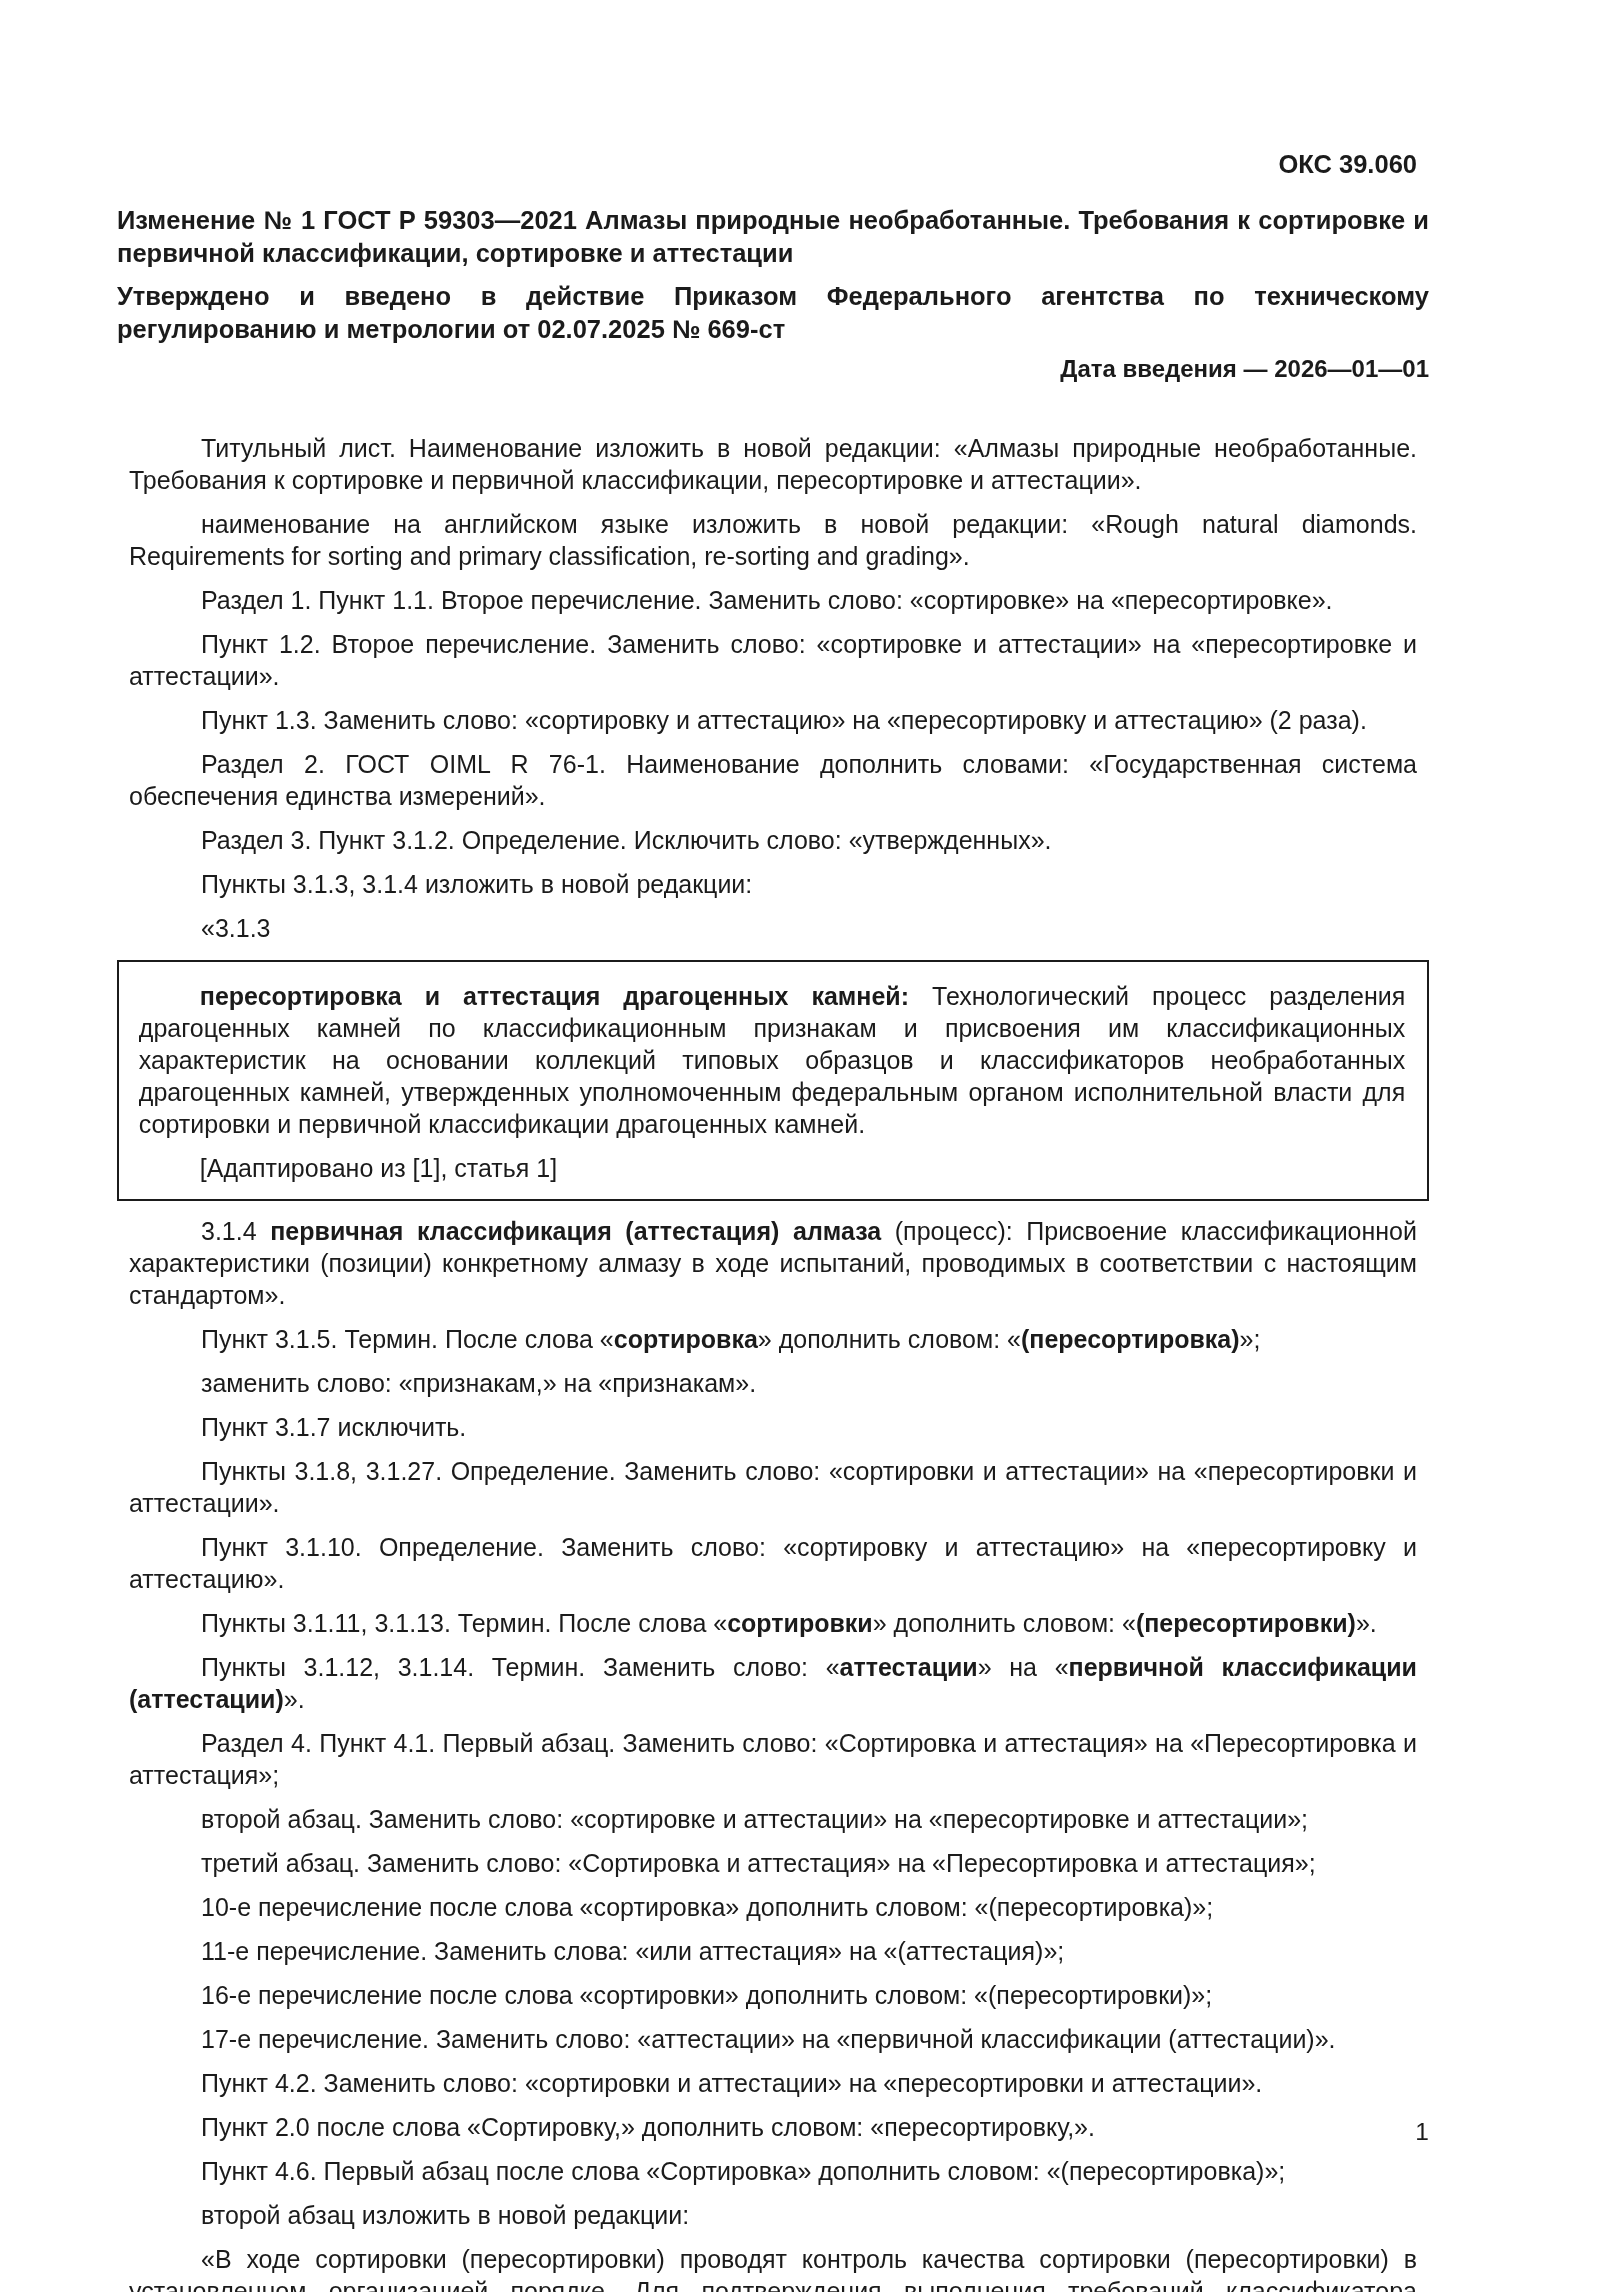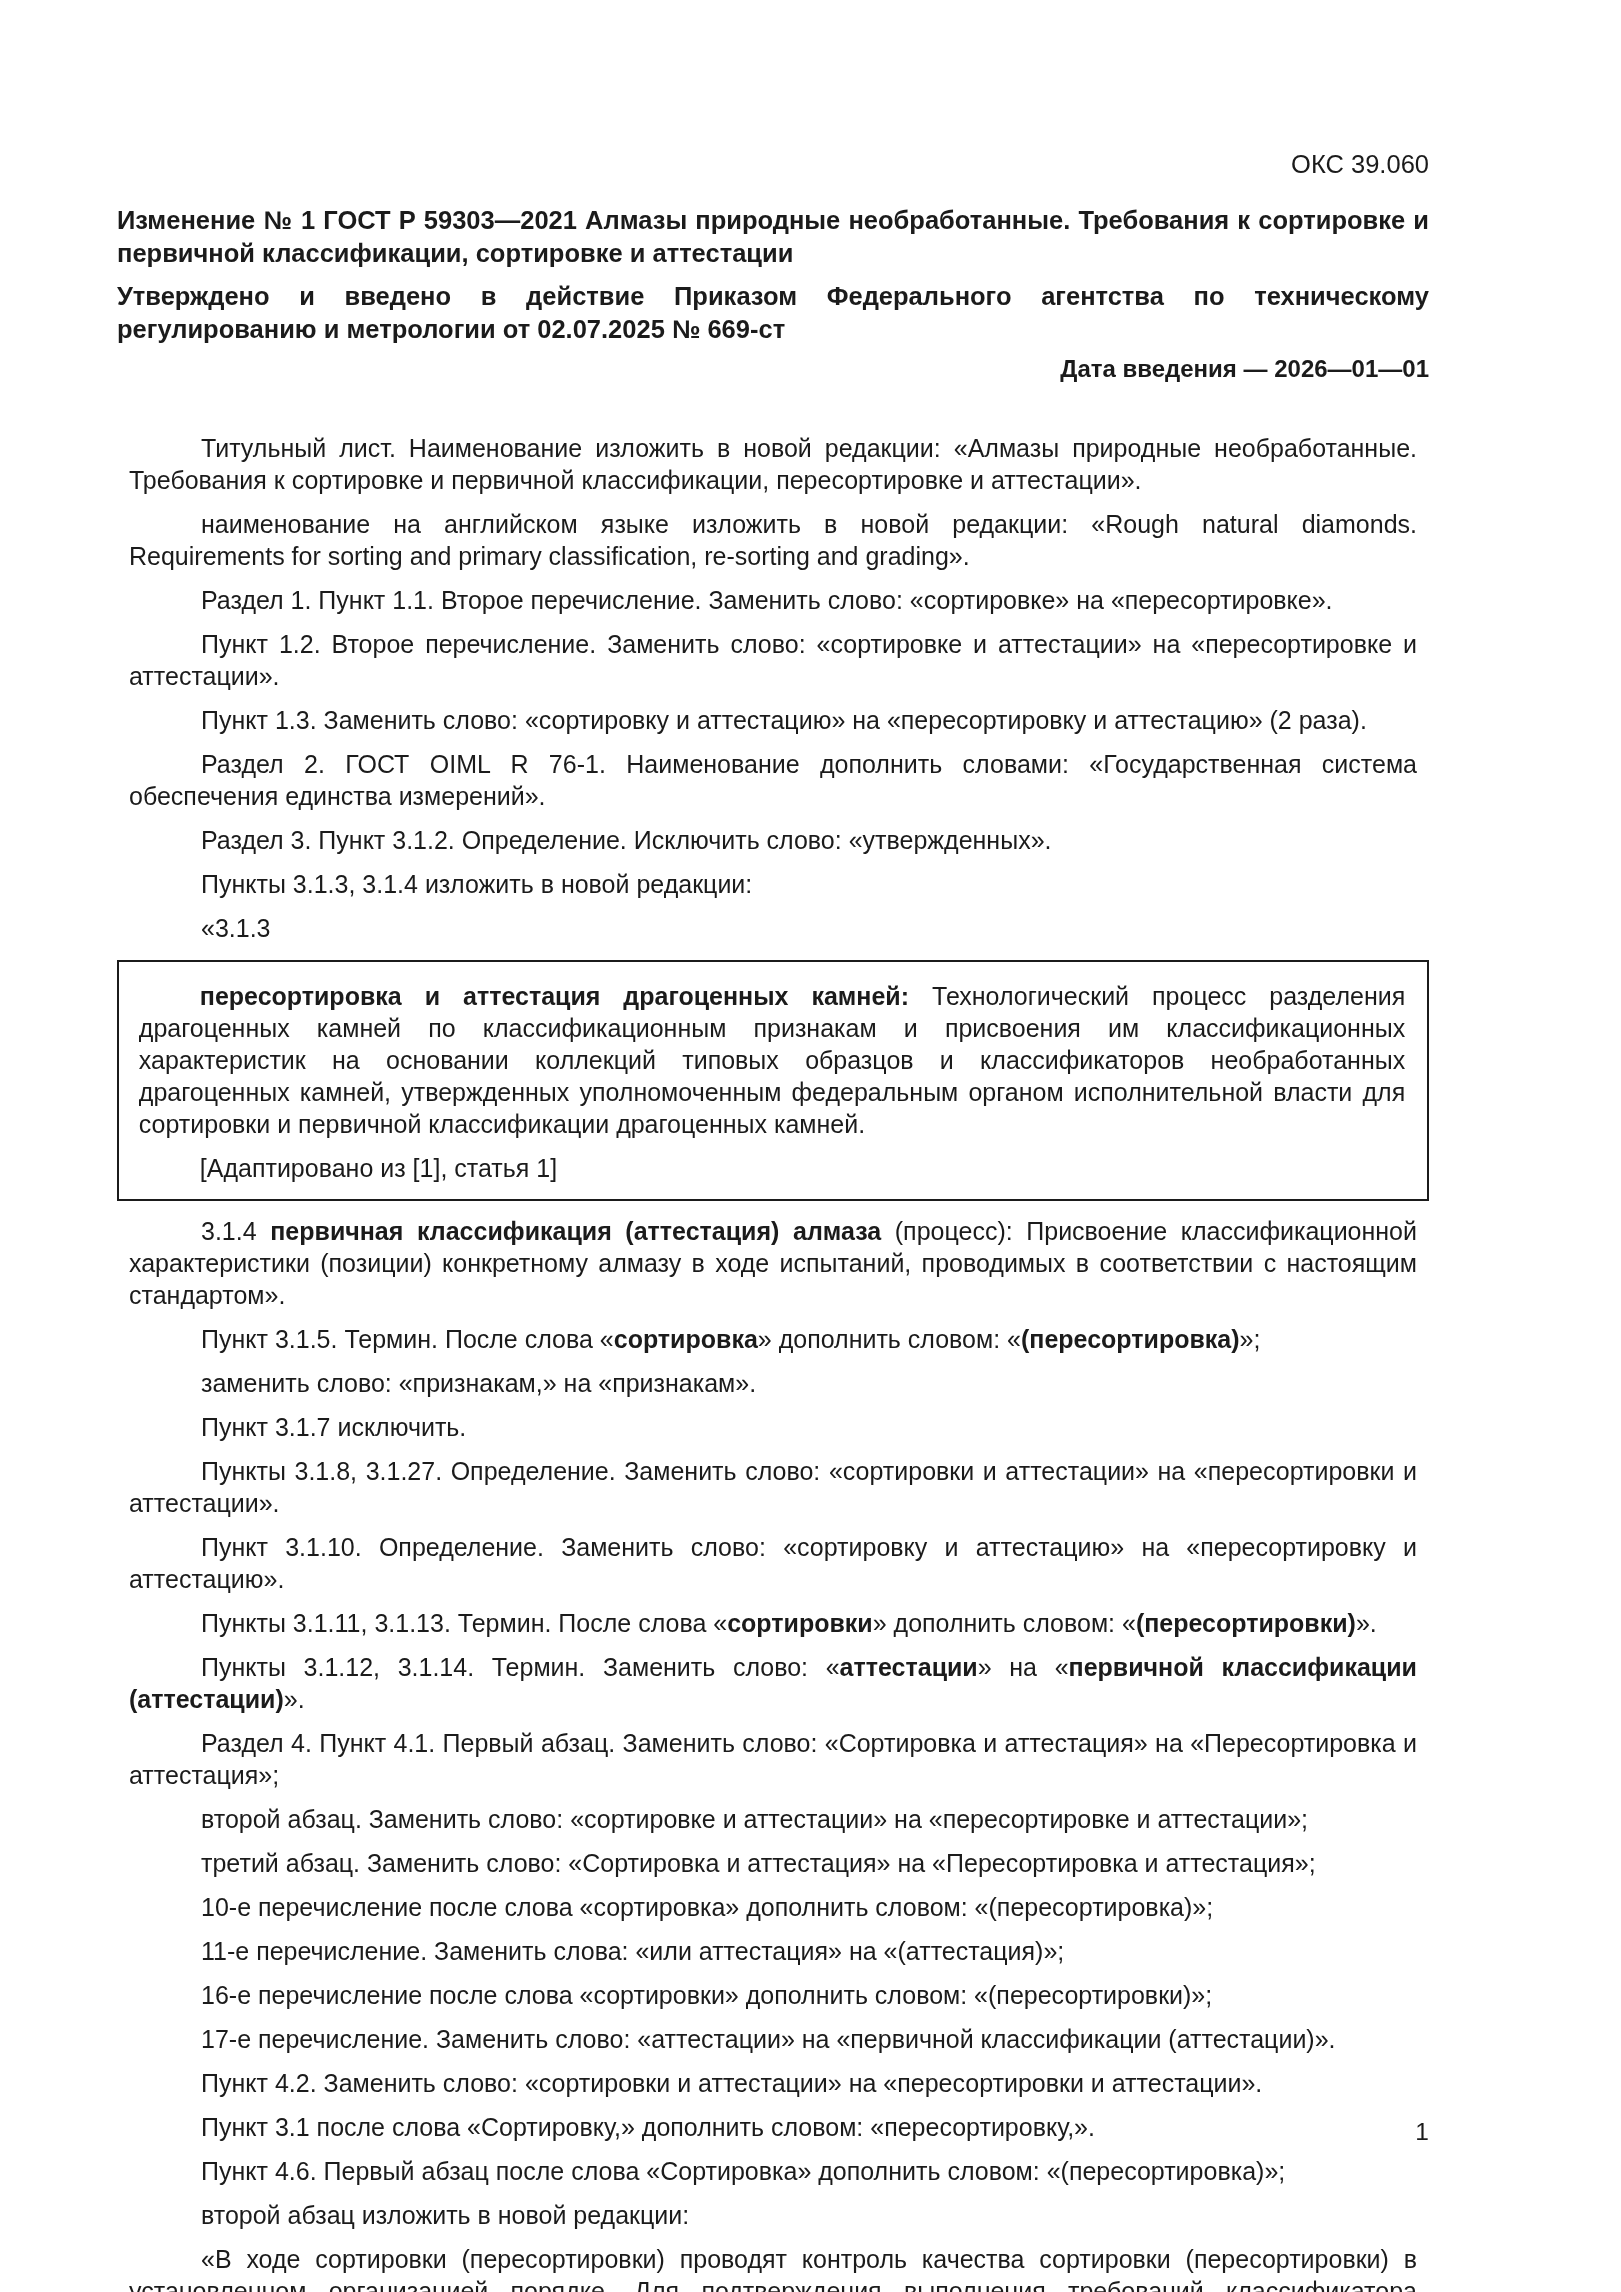--- a/index.html
+++ b/index.html
@@ -1,19 +1,19 @@
 <!DOCTYPE html>
 <html><head>
 <meta charset="utf-8">
 <style>
   html, body { margin: 0; padding: 0; background: #ffffff; }
   body { width: 1621px; height: 2293px; position: relative; overflow: hidden;
          font-family: "Liberation Sans", "DejaVu Sans", sans-serif; color: #1b1b1b; }
   .page { position: absolute; left: 117px; top: 0; width: 1312px; }
-  .oks { position: absolute; right: 0; top: 149px; font-weight: normal; font-size: 25.5px; line-height: 31px; }
+  .oks { position: absolute; right: 12px; top: 149px; font-weight: bold; font-size: 25.5px; line-height: 31px; }
   .head-title { position: absolute; left: 0; width: 1312px; top: 196px; font-weight: bold; font-size: 25.5px; line-height: 33px; text-align: justify; text-align-last: left; margin-top: 8px; }
   .head-approved { position: absolute; left: 0; width: 1312px; top: 280px; font-weight: bold; font-size: 25.5px; line-height: 33px; text-align: justify; text-align-last: left; }
   .head-date { position: absolute; right: 0; top: 353px; font-weight: bold; font-size: 24px; line-height: 31px; }
   .body { position: absolute; left: 0; top: 420px; width: 1312px; font-size: 25px; line-height: 32px; }
   .p { margin: 12px; text-indent: 72px; text-align: justify; }
   .box { border: 2.9px solid #1b1b1b; margin: 15.7px 0 13.7px 0; padding: 5.9px 9.8px 3.9px 7.8px; }
   .box .p { text-indent: 61px; }
   b { font-weight: bold; }
   .pagenum { position: absolute; right: 0; top: 2117px; font-size: 24.5px; line-height: 29px; }
 </style>
@@ -51,21 +51,21 @@
     <p class="p"><span>Пункты 3.1.11, 3.1.13. Термин. После слова «</span><b>сортировки</b><span>» дополнить словом: «</span><b>(пересортировки)</b><span>».</span></p>
     <p class="p"><span>Пункты 3.1.12, 3.1.14. Термин. Заменить слово: «</span><b>аттестации</b><span>» на «</span><b>первичной классификации (аттестации)</b><span>».</span></p>
     <p class="p">Раздел 4. Пункт 4.1. Первый абзац. Заменить слово: «Сортировка и аттестация» на «Пересортировка и аттестация»;</p>
     <p class="p">второй абзац. Заменить слово: «сортировке и аттестации» на «пересортировке и аттестации»;</p>
     <p class="p">третий абзац. Заменить слово: «Сортировка и аттестация» на «Пересортировка и аттестация»;</p>
     <p class="p">10-е перечисление после слова «сортировка» дополнить словом: «(пересортировка)»;</p>
     <p class="p">11-е перечисление. Заменить слова: «или аттестация» на «(аттестация)»;</p>
     <p class="p">16-е перечисление после слова «сортировки» дополнить словом: «(пересортировки)»;</p>
     <p class="p">17-е перечисление. Заменить слово: «аттестации» на «первичной классификации (аттестации)».</p>
     <p class="p">Пункт 4.2. Заменить слово: «сортировки и аттестации» на «пересортировки и аттестации».</p>
-    <p class="p">Пункт 3.1 после слова «Сортировку,» дополнить словом: «пересортировку,».</p>
+    <p class="p">Пункт 2.0 после слова «Сортировку,» дополнить словом: «пересортировку,».</p>
     <p class="p">Пункт 4.6. Первый абзац после слова «Сортировка» дополнить словом: «(пересортировка)»;</p>
     <p class="p">второй абзац изложить в новой редакции:</p>
     <p class="p" style="text-align-last: justify;">«В ходе сортировки (пересортировки) проводят контроль качества сортировки (пересортировки) в установленном организацией порядке. Для подтверждения выполнения требований классификатора</p>
   </div>
 
   <div class="pagenum">1</div>
 </div>
 
 
 </body></html>

